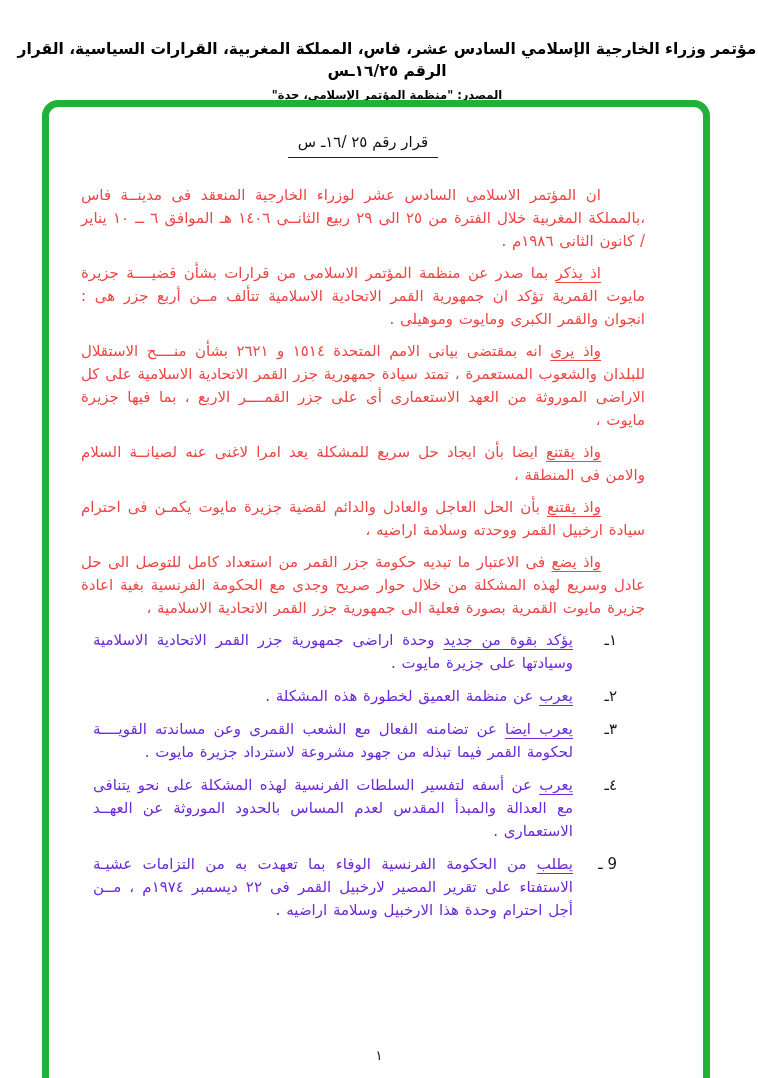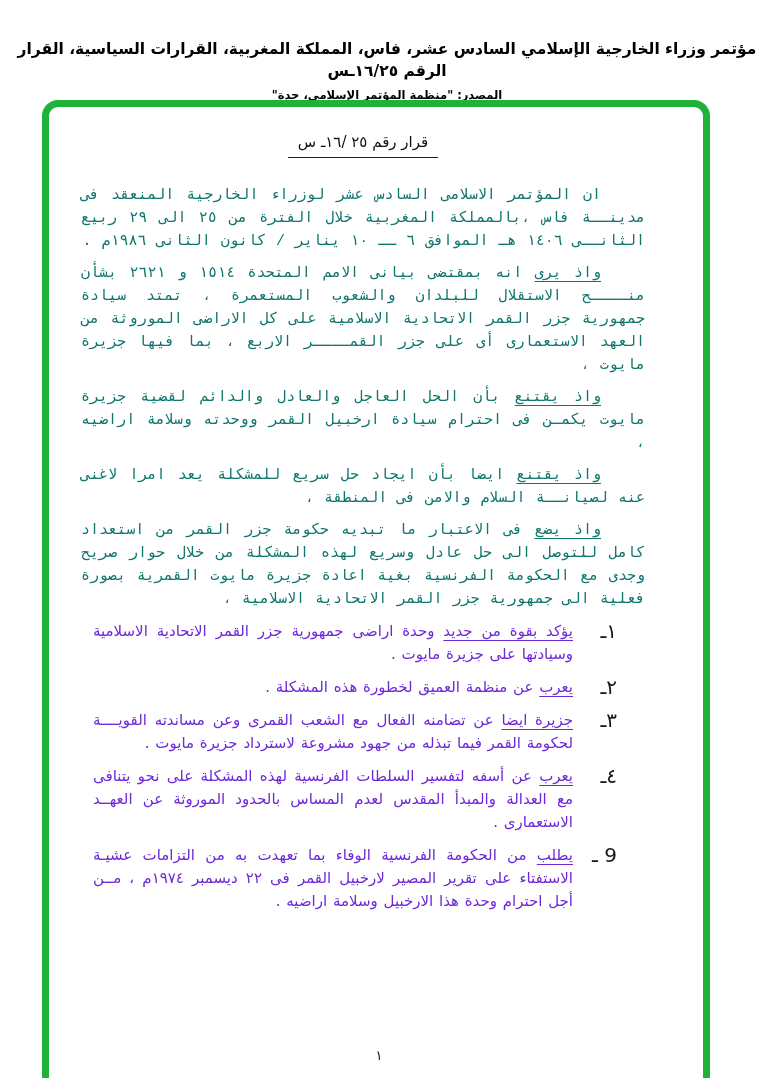--- a/index.html
+++ b/index.html
@@ -19,28 +19,28 @@
     padding:24px 58px 10px 32px;direction:rtl;overflow:hidden;background:#fff;
   }
   
   .title-block{text-align:center;margin-bottom:26px;}
   .title-line{display:inline-block;font-size:15px;line-height:23px;color:#111;
     border-bottom:1.5px solid #222;padding:0 10px 3px;}
   .title-line.second{margin-top:2px;letter-spacing:1px;}
   
   .para{
     font-size:15px;line-height:23px;text-align:justify;text-indent:44px;
-    margin:0 0 9px 0;color:#0f766e;word-spacing:1px;font-family:Liberation Mono, monospace;
+    margin:0 0 9px 0;color:#ef4444;word-spacing:1px;
   }
   .lead{text-decoration:underline;text-underline-offset:4px;text-decoration-thickness:1px;}
   .lead:empty{display:none;}
   
   .items{margin-top:4px;padding-right:28px;}
   .item{display:flex;gap:14px;margin:0 0 10px 0;}
-  .item-num{flex:none;width:30px;font-size:20px;line-height:23px;color:#161616;}
+  .item-num{flex:none;width:30px;font-size:15px;line-height:23px;color:#161616;}
   .item-body{flex:1;font-size:15px;line-height:23px;text-align:justify;color:#6d28d9;word-spacing:1px;padding-left:12px;}
   
   .page-number{position:absolute;left:0;top:1048px;width:758px;text-align:center;
     font-size:13px;color:#111;}
 </style>
 </head>
 <body>
 
 <div class="doc-header">
   <div class="hline1"><span>مؤتمر وزراء الخارجية الإسلامي السادس عشر، فاس، المملكة المغربية، القرارات السياسية، القرار الرقم </span><span class="num" dir="ltr">١٦/٢٥ـس</span></div>
@@ -48,38 +48,39 @@
 </div>
 
 <div class="frame">
 
   <div class="title-block">
     <div><span class="title-line">قرار رقم ٢٥ /١٦ـ س</span></div>
   </div>
 
   <div>
       <p class="para"><span>ان المؤتمر الاسلامى السادس عشر لوزراء الخارجية المنعقد فى مدينــة فاس ،بالمملكة المغربية خلال الفترة من ٢٥ الى ٢٩ ربيع الثانــى ١٤٠٦ هـ الموافق ٦ ــ ١٠ يناير / كانون الثانى ١٩٨٦م .</span></p>
+      <p class="para"><span class="lead">اذ يذكر</span><span> بما صدر عن منظمة المؤتمر الاسلامى من قرارات بشأن قضيــــة جزيرة مايوت القمرية تؤكد ان جمهورية القمر الاتحادية الاسلامية تتألف مــن أربع جزر هى : انجوان والقمر الكبرى ومايوت وموهيلى .</span></p>
       <p class="para"><span class="lead">واذ يرى</span><span> انه بمقتضى بيانى الامم المتحدة ١٥١٤ و ٢٦٢١ بشأن منــــح الاستقلال للبلدان والشعوب المستعمرة ، تمتد سيادة جمهورية جزر القمر الاتحادية الاسلامية على كل الاراضى الموروثة من العهد الاستعمارى أى على جزر القمــــر الاربع ، بما فيها جزيرة مايوت ،</span></p>
+      <p class="para"><span class="lead">واذ يقتنع</span><span> ايضا بأن ايجاد حل سريع للمشكلة يعد امرا لاغنى عنه لصيانــة السلام والامن فى المنطقة ،</span></p>
       <p class="para"><span class="lead">واذ يقتنع</span><span> بأن الحل العاجل والعادل والدائم لقضية جزيرة مايوت يكمـن فى احترام سيادة ارخبيل القمر ووحدته وسلامة اراضيه ،</span></p>
-      <p class="para"><span class="lead">واذ يقتنع</span><span> ايضا بأن ايجاد حل سريع للمشكلة يعد امرا لاغنى عنه لصيانــة السلام والامن فى المنطقة ،</span></p>
       <p class="para"><span class="lead">واذ يضع</span><span> فى الاعتبار ما تبديه حكومة جزر القمر من استعداد كامل للتوصل الى حل عادل وسريع لهذه المشكلة من خلال حوار صريح وجدى مع الحكومة الفرنسية بغية اعادة جزيرة مايوت القمرية بصورة فعلية الى جمهورية جزر القمر الاتحادية الاسلامية ،</span></p>
     </div>
 
   <div class="items">
       <div class="item">
     <div class="item-num">١ـ</div>
     <div class="item-body"><span class="lead">يؤكد بقوة من جديد</span><span> وحدة اراضى جمهورية جزر القمر الاتحادية الاسلامية وسيادتها على جزيرة مايوت .</span></div>
   </div>
       <div class="item">
     <div class="item-num">٢ـ</div>
     <div class="item-body"><span class="lead">يعرب</span><span> عن منظمة العميق لخطورة هذه المشكلة .</span></div>
   </div>
       <div class="item">
     <div class="item-num">٣ـ</div>
-    <div class="item-body"><span class="lead">جزيرة ايضا</span><span> عن تضامنه الفعال مع الشعب القمرى وعن مساندته القويــــة لحكومة القمر فيما تبذله من جهود مشروعة لاسترداد جزيرة مايوت .</span></div>
+    <div class="item-body"><span class="lead">يعرب ايضا</span><span> عن تضامنه الفعال مع الشعب القمرى وعن مساندته القويــــة لحكومة القمر فيما تبذله من جهود مشروعة لاسترداد جزيرة مايوت .</span></div>
   </div>
       <div class="item">
     <div class="item-num">٤ـ</div>
     <div class="item-body"><span class="lead">يعرب</span><span> عن أسفه لتفسير السلطات الفرنسية لهذه المشكلة على نحو يتنافى مع العدالة والمبدأ المقدس لعدم المساس بالحدود الموروثة عن العهــد الاستعمارى .</span></div>
   </div>
       <div class="item">
     <div class="item-num">9 ـ</div>
     <div class="item-body"><span class="lead">يطلب</span><span> من الحكومة الفرنسية الوفاء بما تعهدت به من التزامات عشيـة الاستفتاء على تقرير المصير لارخبيل القمر فى ٢٢ ديسمبر ١٩٧٤م ، مــن أجل احترام وحدة هذا الارخبيل وسلامة اراضيه .</span></div>
   </div>
     </div>

